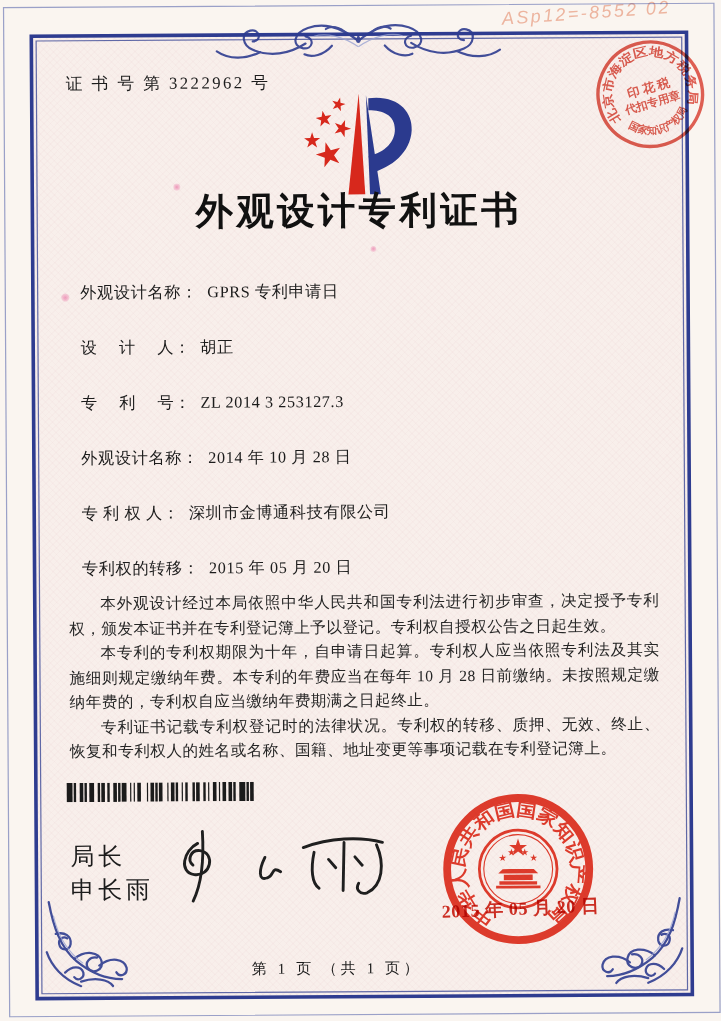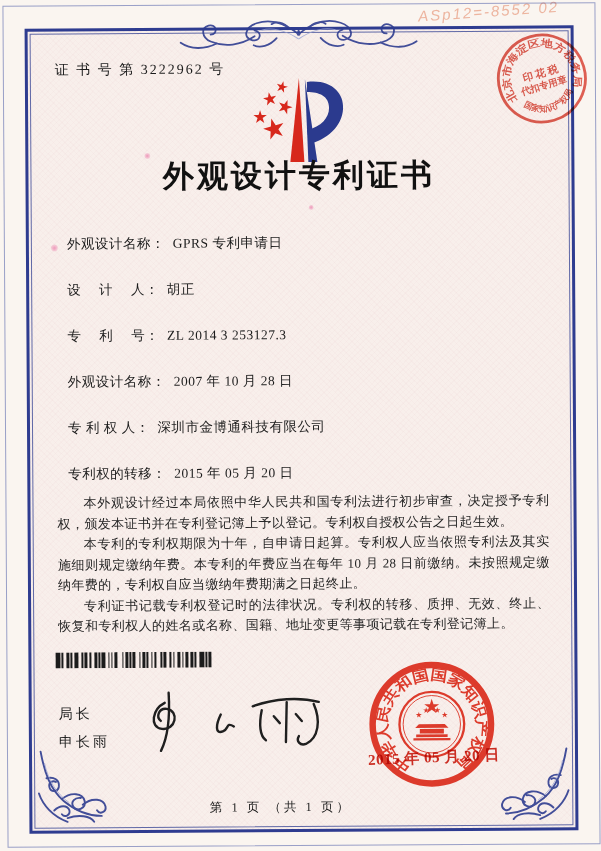--- a/index.html
+++ b/index.html
@@ -39,21 +39,21 @@
   .field .val{display:inline-block;margin-left:4px;}
 
   .paras{position:absolute;left:57px;right:52px;top:492px;}
   .paras p{margin:0;font-size:13px;line-height:20.5px;text-align:justify;
     text-indent:2em;letter-spacing:0.4px;color:#262626;}
 
   .barcode{position:absolute;left:54px;top:651px;width:166px;height:16px;
     display:flex;overflow:hidden;}
   .barcode span{display:inline-block;height:100%;flex:none;}
 
-  .director{position:absolute;left:57px;top:699px;font-size:14px;letter-spacing:3px;line-height:28px;}
+  .director{position:absolute;left:57px;top:699px;font-size:20px;letter-spacing:3px;line-height:28px;}
   .signature{position:absolute;left:133px;top:684px;}
 
   .seal{position:absolute;left:356px;top:651px;mix-blend-mode:multiply;opacity:0.93;}
   .seal-date{position:absolute;left:366px;top:749px;font-size:15px;font-weight:bold;
     color:rgba(206,32,20,0.92);letter-spacing:0.5px;transform:rotate(-2deg);
     mix-blend-mode:multiply;white-space:nowrap;}
 
   .tax-stamp{position:absolute;left:492px;top:28px;transform:rotate(-16deg);
     mix-blend-mode:multiply;opacity:0.88;}
 
@@ -152,21 +152,21 @@
       <p class="field">
         <span class="lbl">设　 计　 人：</span>
         <span class="val">胡正</span>
       </p>
       <p class="field">
         <span class="lbl">专　 利　 号：</span>
         <span class="val">ZL 2014 3 253127.3</span>
       </p>
       <p class="field">
         <span class="lbl">外观设计名称：</span>
-        <span class="val">2007 年 10 月 28 日</span>
+        <span class="val">2014 年 10 月 28 日</span>
       </p>
       <p class="field">
         <span class="lbl">专 利 权 人：</span>
         <span class="val">深圳市金博通科技有限公司</span>
       </p>
       <p class="field">
         <span class="lbl">专利权的转移：</span>
         <span class="val">2015 年 05 月 20 日</span>
       </p>
     </div>

